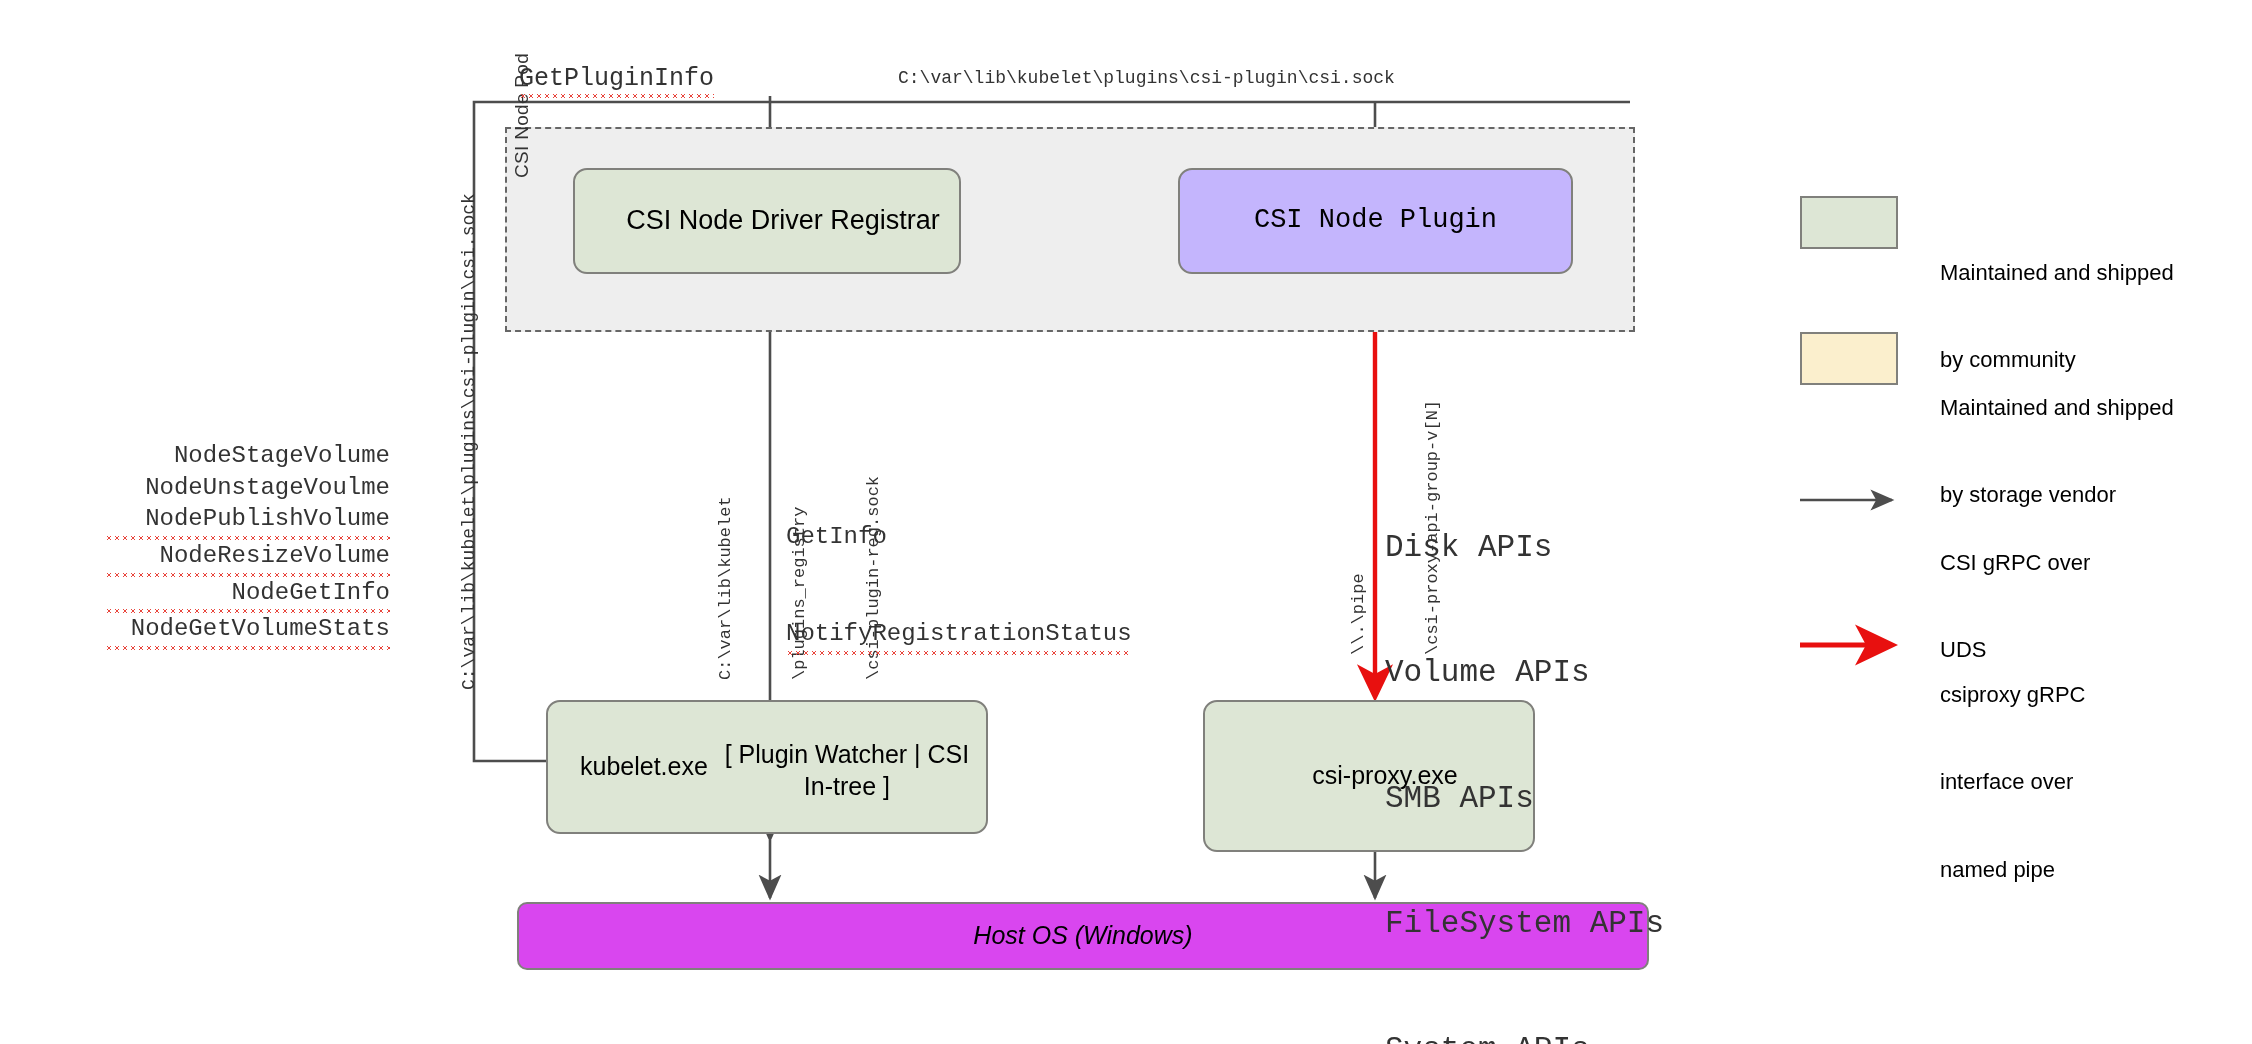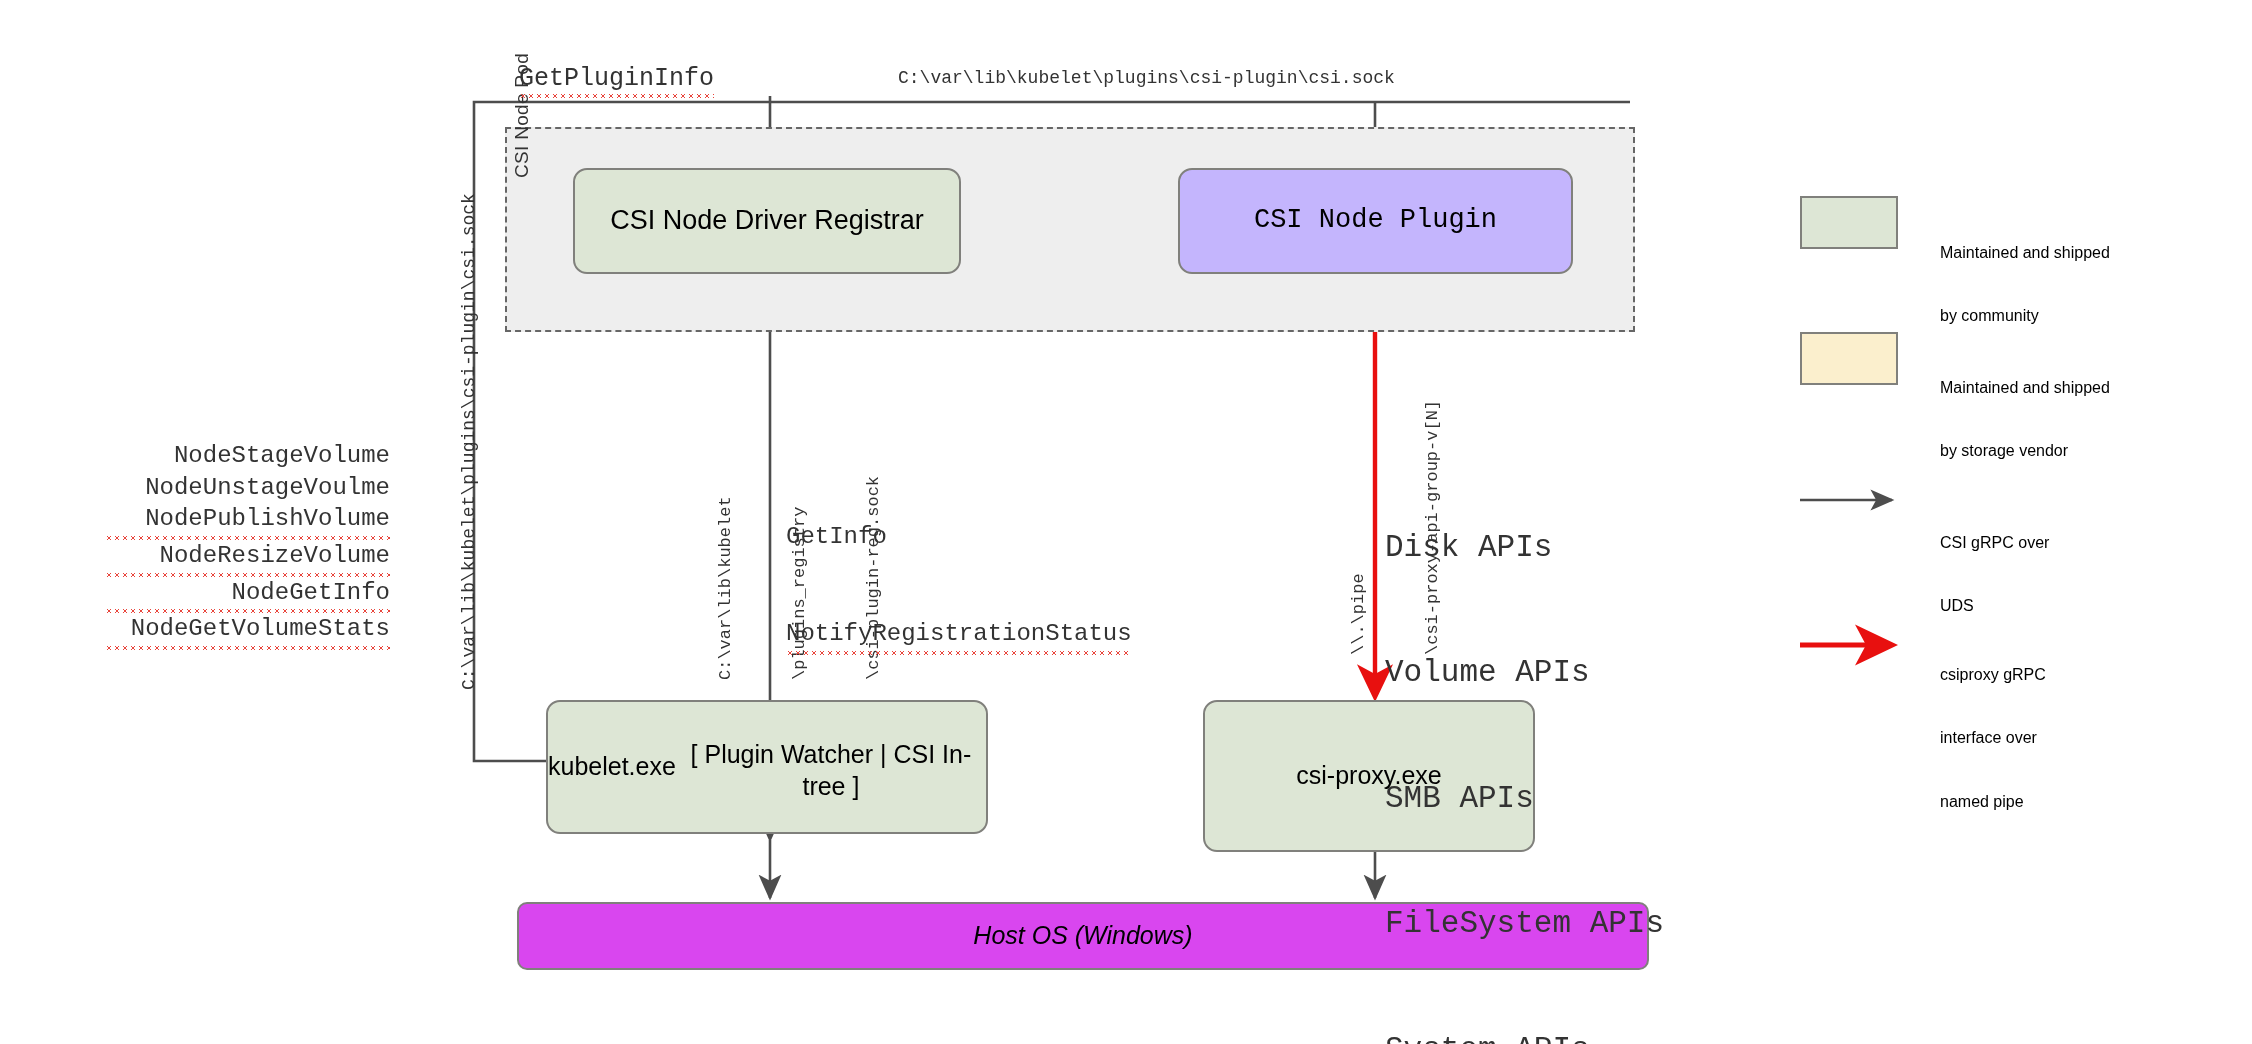--- a/index.html
+++ b/index.html
@@ -33,21 +33,21 @@
     border: 2px solid #80807c;
     border-radius: 14px;
     display: flex;
     align-items: center;
     justify-content: center;
     text-align: center;
     line-height: 1.25;
     color: #000000;
     font-family: "Liberation Sans", sans-serif;
   }
-  .box-green { background: #dde6d5; }
+  .box-green { background: #dde6d5; padding-left: 32px; }
   .box-yellow { background: #c4b5fd; font-family: Liberation Mono, monospace; }
   .box-blue { background: #d946ef; font-style: italic; }
 
   #box-registrar {
     left: 573px; top: 168px; width: 388px; height: 106px;
     font-size: 27px;
   }
   #box-node-plugin {
     left: 1178px; top: 168px; width: 395px; height: 106px;
     font-size: 27px;
@@ -159,21 +159,21 @@
     position: absolute;
     box-sizing: border-box;
     width: 98px; height: 53px;
     border: 2px solid #80807c;
   }
   #legend-sw-green { left: 1800px; top: 196px; background: #dde6d5; }
   #legend-sw-yellow { left: 1800px; top: 332px; background: #fbefcd; }
   .legend-text {
     position: absolute;
     font-family: "Liberation Sans", sans-serif;
-    font-size: 16px;
+    font-size: 22px;
     color: #000000;
     line-height: 1.33;
     white-space: pre;
   }
   #legend-tx-green { left: 1940px; top: 199px; }
   #legend-tx-yellow { left: 1940px; top: 334px; }
   #legend-tx-uds { left: 1940px; top: 489px; }
   #legend-tx-pipe { left: 1940px; top: 621px; }
   .legend-text span { display: block; }
 </style>

